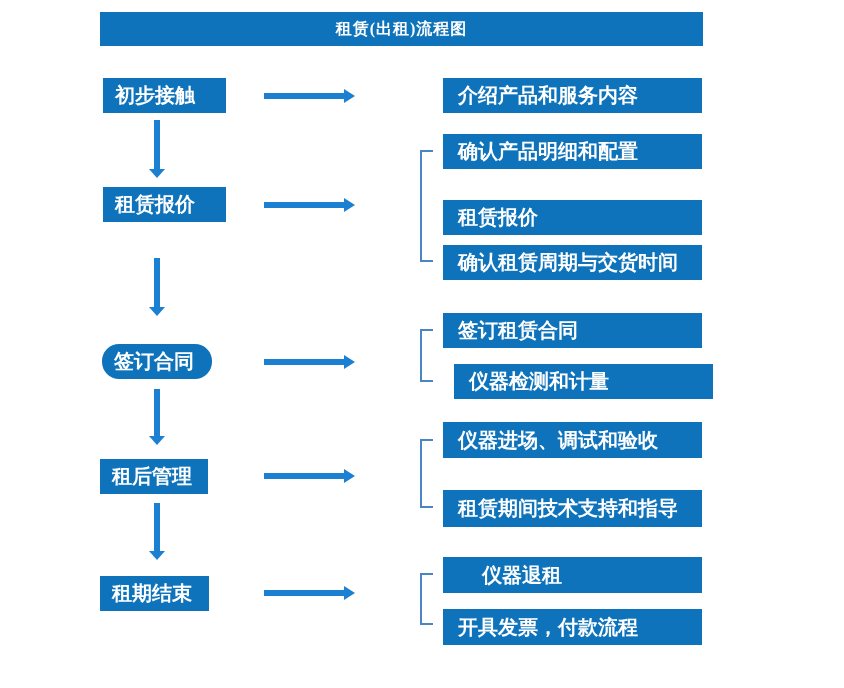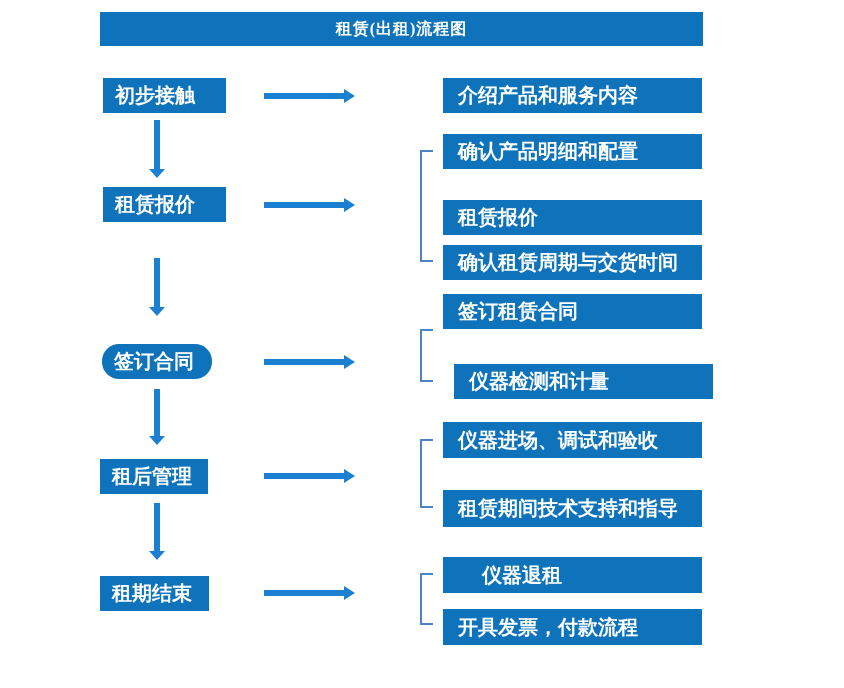--- a/index.html
+++ b/index.html
@@ -48,21 +48,21 @@
   <div class="stage" style="left:103px; top:78px;  width:123px;">初步接触</div>
   <div class="stage" style="left:103px; top:187px; width:123px;">租赁报价</div>
   <div class="stage" style="left:102px; top:344px; width:110px;border-radius:17px;">签订合同</div>
   <div class="stage" style="left:100px; top:459px; width:108px;">租后管理</div>
   <div class="stage" style="left:100px; top:576px; width:109px;">租期结束</div>
 
   <div class="detail" style="top:78px;">介绍产品和服务内容</div>
   <div class="detail" style="top:134px;">确认产品明细和配置</div>
   <div class="detail" style="top:200px;">租赁报价</div>
   <div class="detail" style="top:245px;text-align:center;">确认租赁周期与交货时间</div>
-  <div class="detail" style="top:294px;">签订租赁合同</div>
+  <div class="detail" style="top:313px;">签订租赁合同</div>
   <div class="detail" style="top:364px;margin-left:11px;">仪器检测和计量</div>
   <div class="detail" style="top:422px; height:36px;">仪器进场、调试和验收</div>
   <div class="detail" style="top:490px; height:37px;">租赁期间技术支持和指导</div>
   <div class="detail" style="top:557px; height:36px;padding-left:39px;">仪器退租</div>
   <div class="detail" style="top:609px; height:36px;">开具发票，付款流程</div>
 
   <div class="harrow" style="top:89px;">
       <div class="shaft"></div>
       <div class="head"></div>
     </div>

